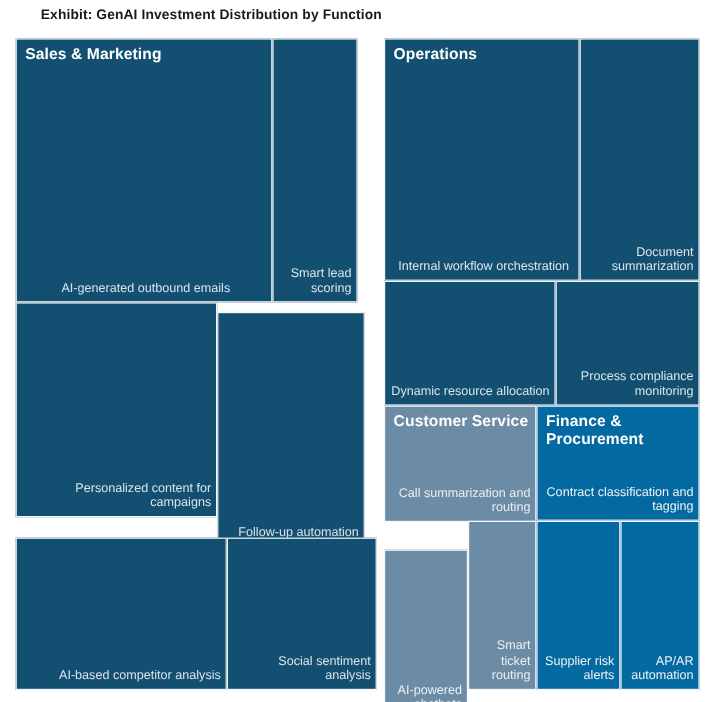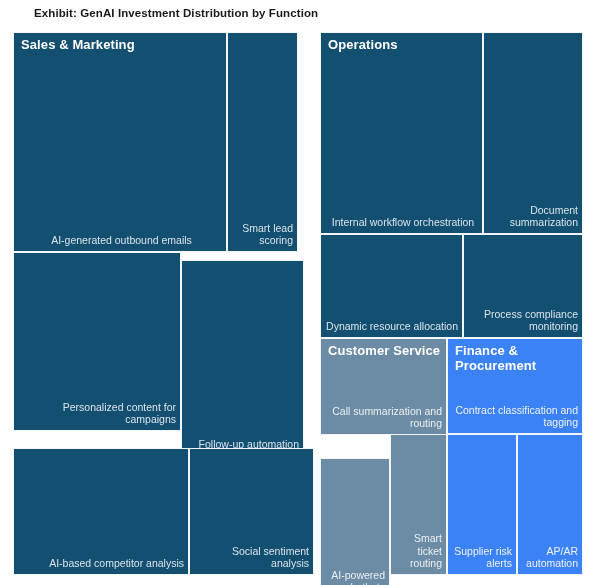--- a/index.html
+++ b/index.html
@@ -32,21 +32,21 @@
   }
 
   .tile {
     position: absolute;
     overflow: hidden;
     border: 1.3px solid #f2f6f8;
   }
 
   .tile.dark      { background: #134f70; }
   .tile.mid       { background: #6c8ba4; }
-  .tile.light     { background: #3b82f6; }
+  .tile.light     { background: #0369a1; }
 
   
   .group-label {
     position: absolute;
     left: 7px;
     top: 5px;
     font-size: 13px;
     font-weight: bold;
     color: #ffffff;
     line-height: 1.12;

